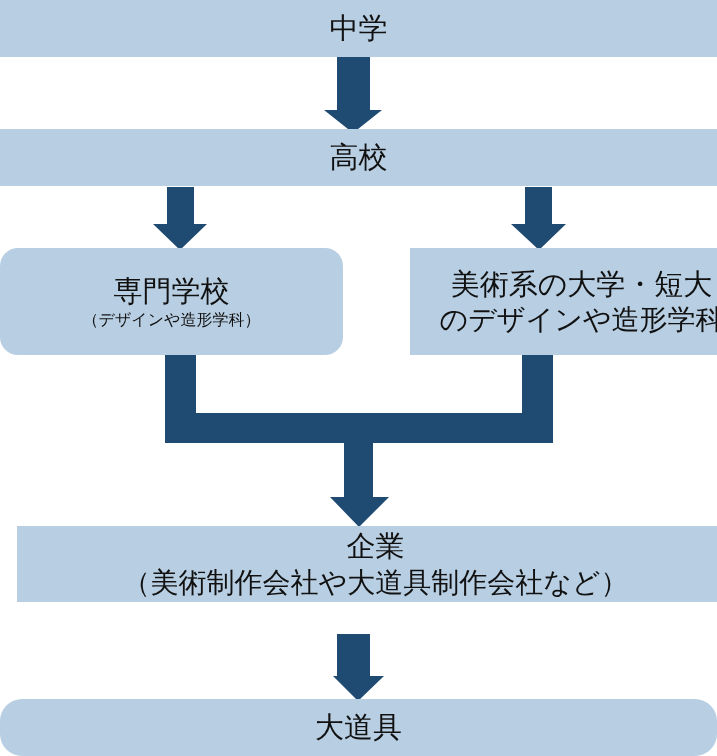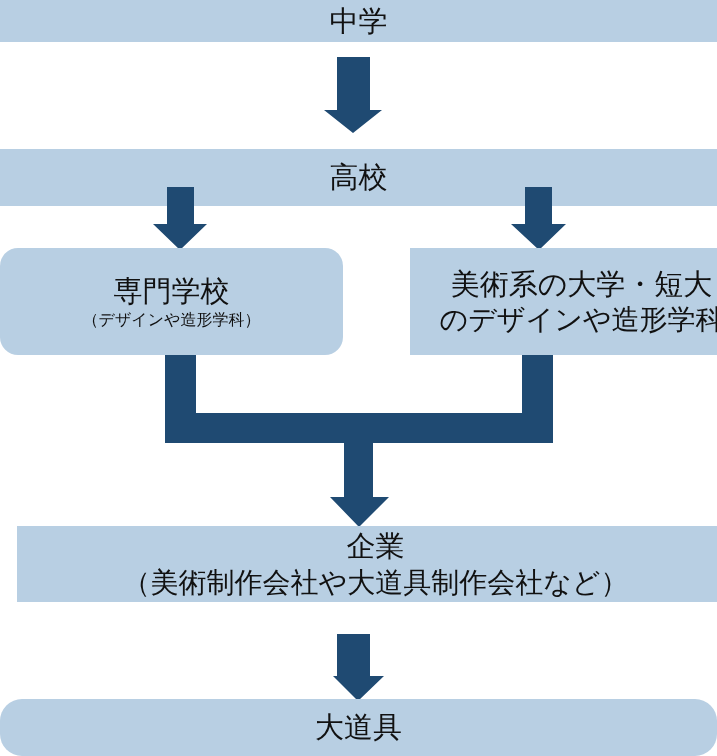--- a/index.html
+++ b/index.html
@@ -9,29 +9,29 @@
          align-items:center; justify-content:center; text-align:center; line-height:1.25; }
   .t1 { font-size:29px; }
   .t2 { font-size:16px; }
   .t3 { font-size:28px; }
   .shape { position:absolute; background:#1f4a72; }
   svg.arrow { position:absolute; overflow:visible; }
 </style>
 </head>
 <body>
 
-<div class="box" style="left:0;top:0;width:717px;height:42px;">
+<div class="box" style="left:0;top:0;width:717px;height:57px;">
   <span class="t1">中学</span>
 </div>
 
 <svg class="arrow" style="left:0;top:0;" width="717" height="756">
   <polygon points="337,57 370,57 370,110 382,110 353,133 324,110 337,110" fill="#1f4a72"></polygon>
 </svg>
 
-<div class="box" style="left:0;top:149px;width:717px;height:57px;">
+<div class="box" style="left:0;top:129px;width:717px;height:57px;">
   <span class="t1">高校</span>
 </div>
 
 <svg class="arrow" style="left:0;top:0;" width="717" height="756">
   <polygon points="167,187 194,187 194,224 207,224 180,250 153,224 167,224" fill="#1f4a72"></polygon>
 </svg>
 <svg class="arrow" style="left:0;top:0;" width="717" height="756">
   <polygon points="525,187 552,187 552,224 566,224 539,250 511,224 525,224" fill="#1f4a72"></polygon>
 </svg>
 

